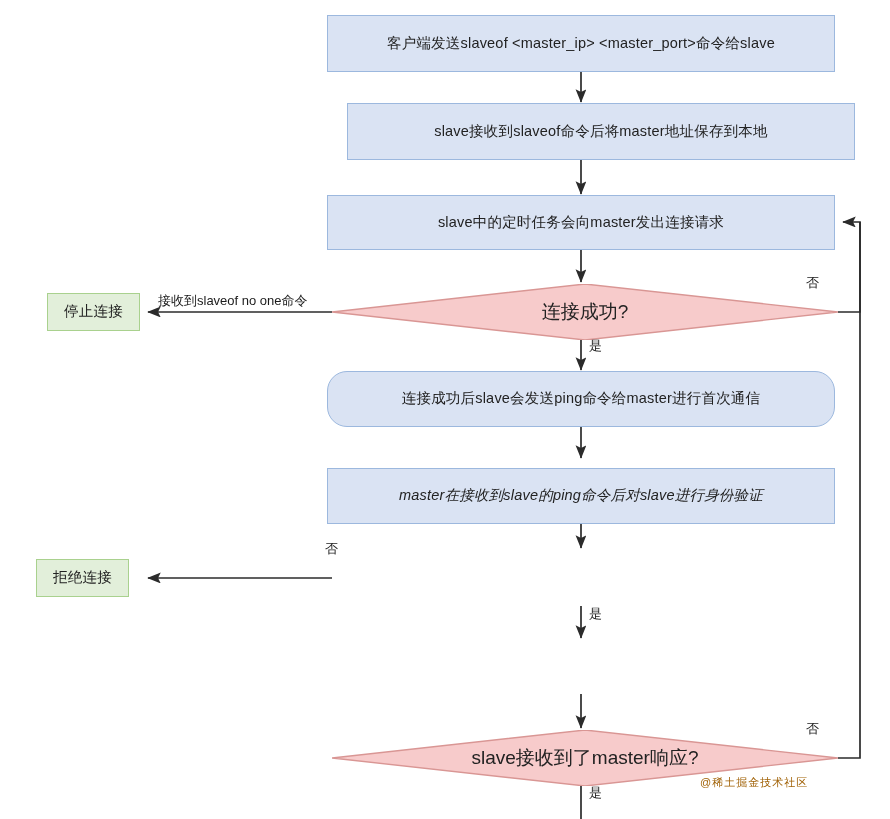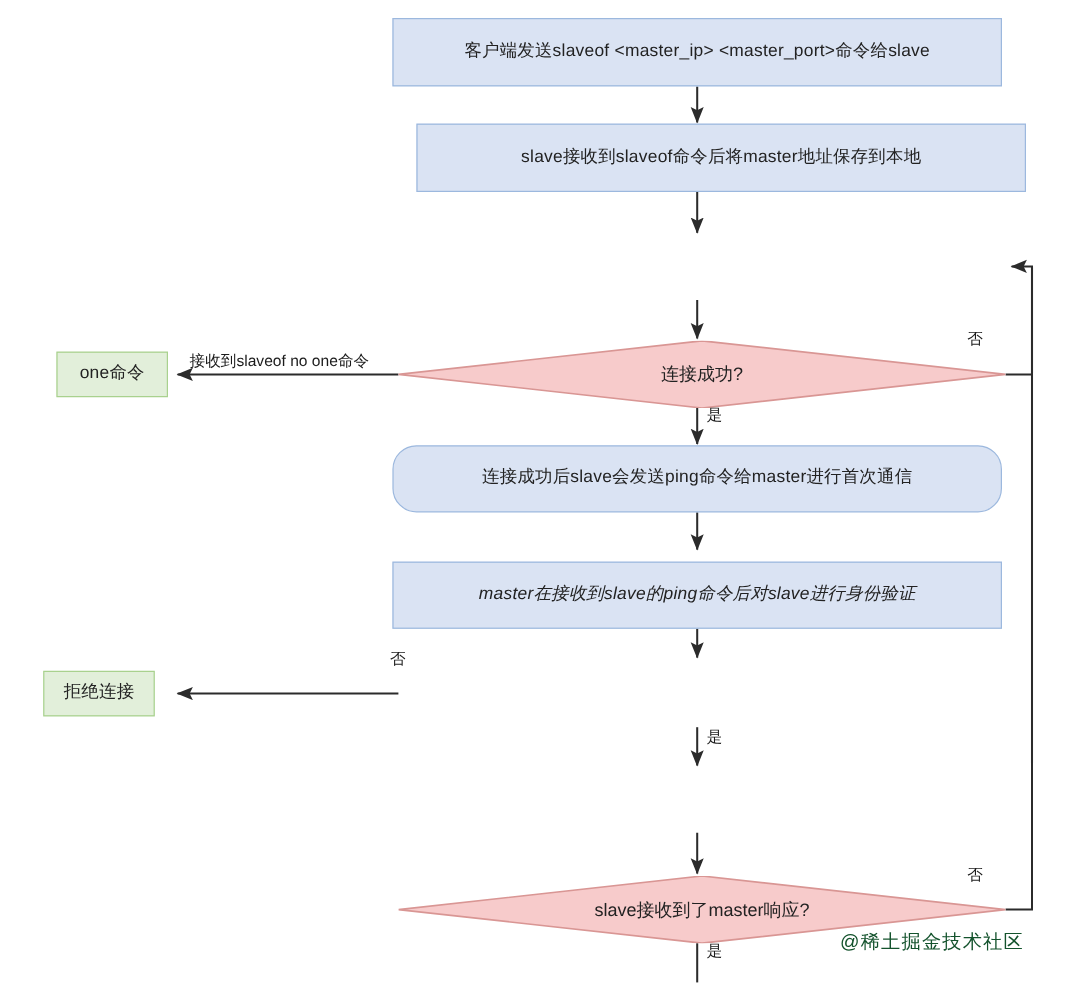--- a/index.html
+++ b/index.html
@@ -47,43 +47,43 @@
     left: 0;
   }
   .decision-label {
     position: absolute;
     width: 100%;
     top: 0;
     height: 100%;
     display: flex;
     align-items: center;
     justify-content: center;
-    font-size: 15px;
+    font-size: 19px;
     color: #222222;
     pointer-events: none;
   }
   .edge-label {
     position: absolute;
     font-size: 13px;
     color: #1b1b1b;
     white-space: nowrap;
     background: transparent;
   }
   #edges {
     position: absolute;
     top: 0;
     left: 0;
     width: 890px;
     height: 819px;
     pointer-events: none;
   }
   .watermark {
     position: absolute;
-    font-size: 16px;
-    color: #14532d;
+    font-size: 11px;
+    color: #a16207;
     letter-spacing: 1px;
     white-space: nowrap;
   }
 </style>
 </head>
 <body>
 
 <div id="canvas">
 
   <svg id="edges" viewBox="0 0 890 819" xmlns="http://www.w3.org/2000/svg">
@@ -121,30 +121,33 @@
   </svg>
 
   <div class="node process" style="left:327px; top:15px; width:508px; height:57px;">
     <span>客户端发送slaveof &lt;master_ip&gt; &lt;master_port&gt;命令给slave</span>
   </div>
 
   <div class="node process" style="left:327px; top:103px; width:508px; height:57px;margin-left:20px;">
     <span>slave接收到slaveof命令后将master地址保存到本地</span>
   </div>
 
+  <div class="node process" style="left:327px; top:195px; width:508px; height:55px;">
+    <span>slave中的定时任务会向master发出连接请求</span>
+  </div>
 
   <div class="decision-wrap" style="left:332px; top:284px; width:506px; height:56px;">
     <svg width="506" height="56" viewBox="0 0 506 56" xmlns="http://www.w3.org/2000/svg">
       <polygon points="253,0 506,28 253,56 0,28" fill="#f7cbcb" stroke="#d99694" stroke-width="1.4"></polygon>
     </svg>
     <div class="decision-label">连接成功?</div>
   </div>
 
   <div class="node terminal" style="left:47px; top:293px; width:93px; height:38px;">
-    <span>one命令</span>
+    <span>停止连接</span>
   </div>
 
   <div class="node process" style="left:327px; top:371px; width:508px; height:56px;border-radius:20px;">
     <span>连接成功后slave会发送ping命令给master进行首次通信</span>
   </div>
 
   <div class="node process" style="left:327px; top:468px; width:508px; height:56px;font-style:italic;">
     <span>master在接收到slave的ping命令后对slave进行身份验证</span>
   </div>
 

